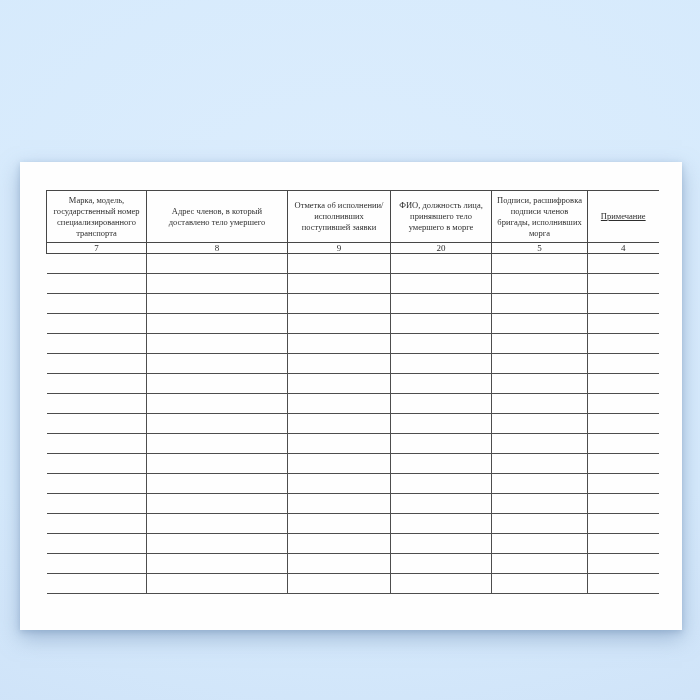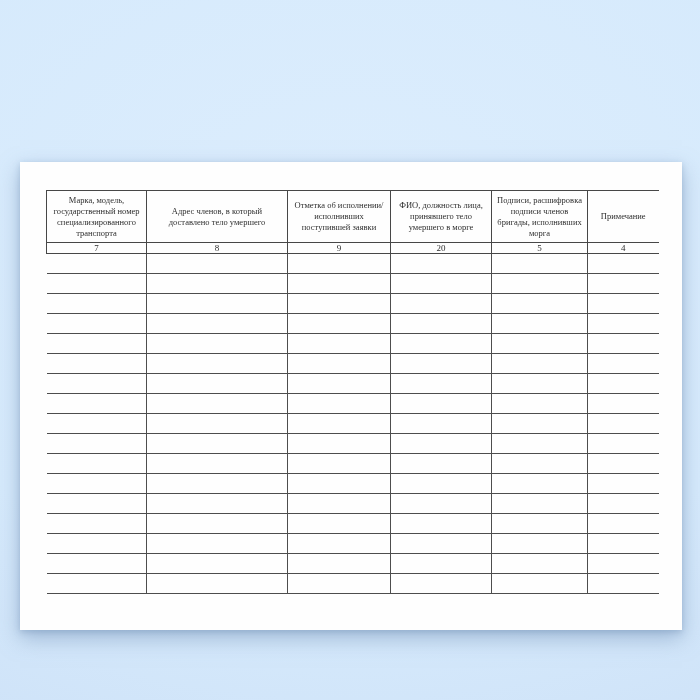--- a/index.html
+++ b/index.html
@@ -41,21 +41,21 @@
     border-bottom: 1px solid #474747;
     border-right: 1px solid #474747;
     vertical-align: middle;
     text-align: center;
     font-size: 8.5px;
     line-height: 11px;
     white-space: pre-line;
     padding: 1px 2px;
   }
   .form-table thead tr.titles th:first-child { border-left: 1px solid #474747; }
-  .form-table thead tr.titles th:last-child  { border-right: none; }
+  .form-table thead tr.titles th:last-child  { border-right: none; text-decoration: underline; }
   
   .form-table thead tr.numbers th {
     height: 10px;
     border-bottom: 1px solid #474747;
     border-right: 1px solid #474747;
     text-align: center;
     vertical-align: middle;
     font-size: 9px;
     line-height: 10px;
   }

